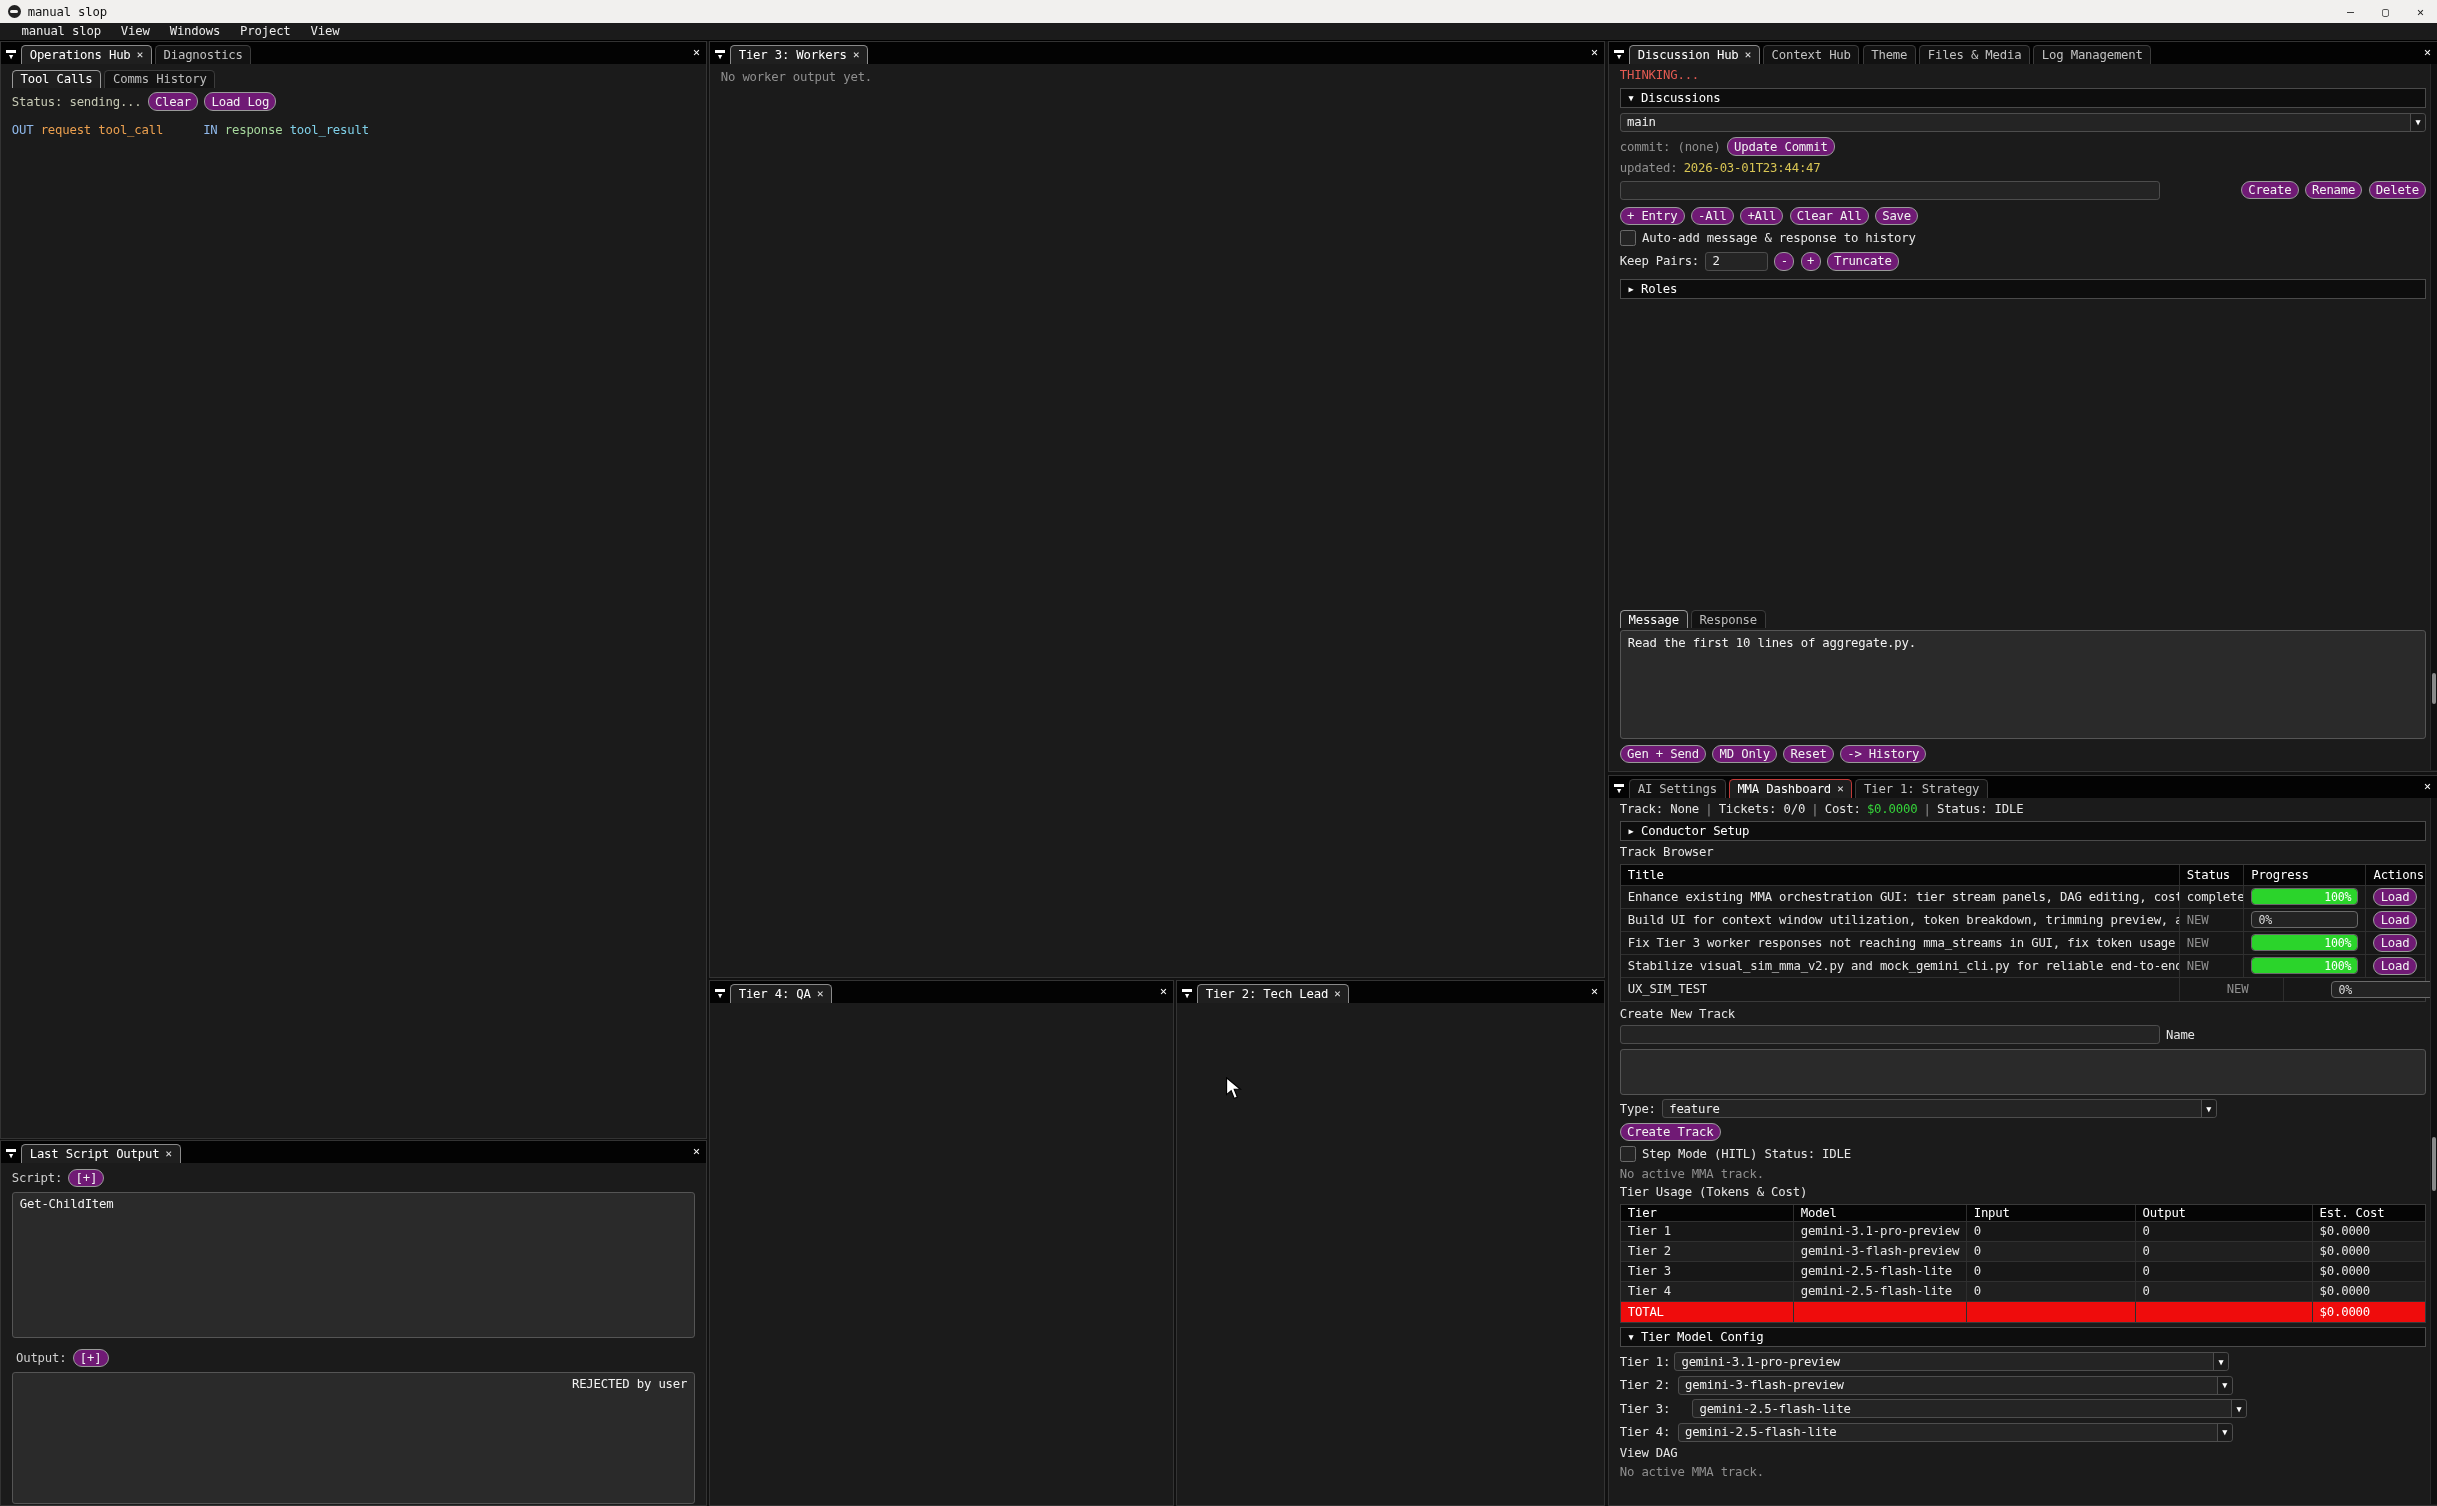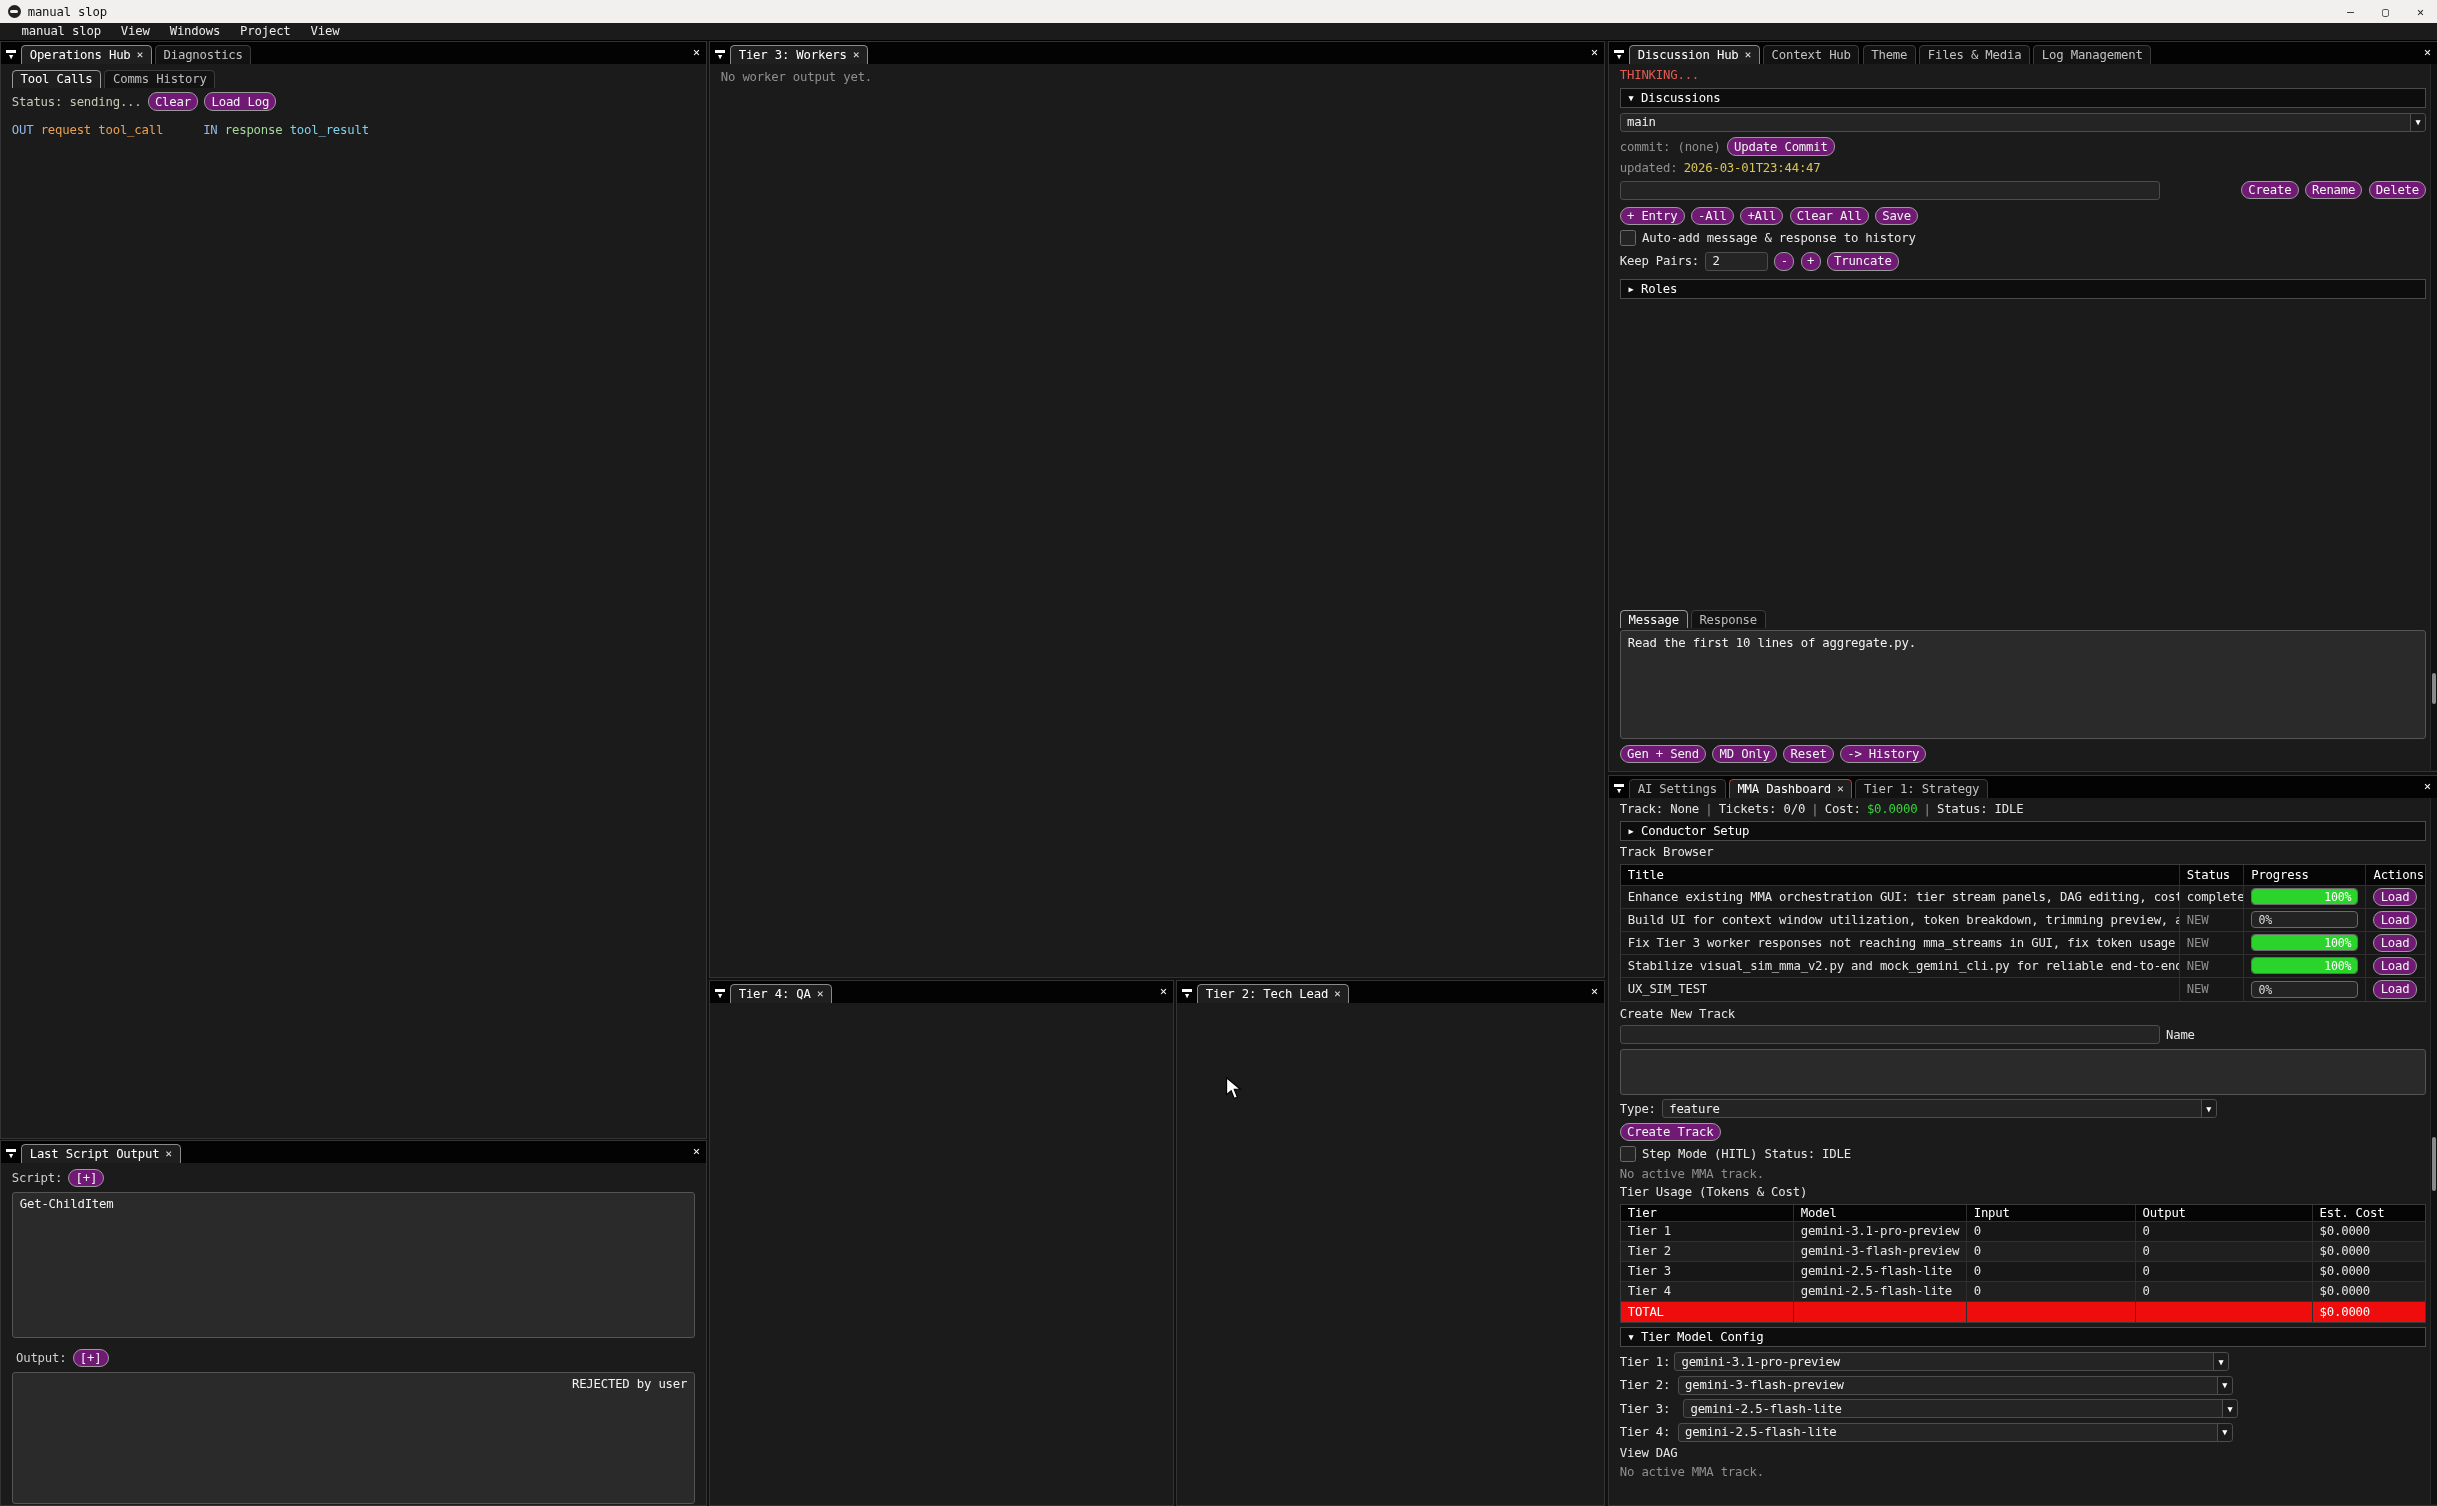--- a/index.html
+++ b/index.html
@@ -382,21 +382,21 @@
           <div class="tcell">
               <div class="progress">
                 <div class="fill" style="width: 100%;"></div>
                 <span class="plabel right">100%</span>
               </div>
             </div>
           <div class="tcell">
               <div class="btn small">Load</div>
             </div>
         </div>
-        <div class="trow base track-grid" style="height:23px;">
+        <div class="trow base track-grid" style="height:23px;gap:40px;">
           <div class="tcell">UX_SIM_TEST</div>
           <div class="tcell dim">NEW</div>
           <div class="tcell">
               <div class="progress">
                 <div class="fill" style="width: 0%;"></div>
                 <span class="plabel left">0%</span>
               </div>
             </div>
           <div class="tcell">
               <div class="btn small">Load</div>
@@ -483,21 +483,21 @@
             <span class="arrow">▼</span>
           </div>
       </div>
       <div class="row" style="gap:7.7px;">
         <span>Tier 2:</span>
         <div class="combo" style="width:555px;">
             <span>gemini-3-flash-preview</span>
             <span class="arrow">▼</span>
           </div>
       </div>
-      <div class="row" style="gap:13px;">
+      <div class="row" style="gap:22px;">
         <span>Tier 3:</span>
         <div class="combo" style="width:555px;">
             <span>gemini-2.5-flash-lite</span>
             <span class="arrow">▼</span>
           </div>
       </div>
       <div class="row" style="gap:7.7px;">
         <span>Tier 4:</span>
         <div class="combo" style="width:555px;">
             <span>gemini-2.5-flash-lite</span>

